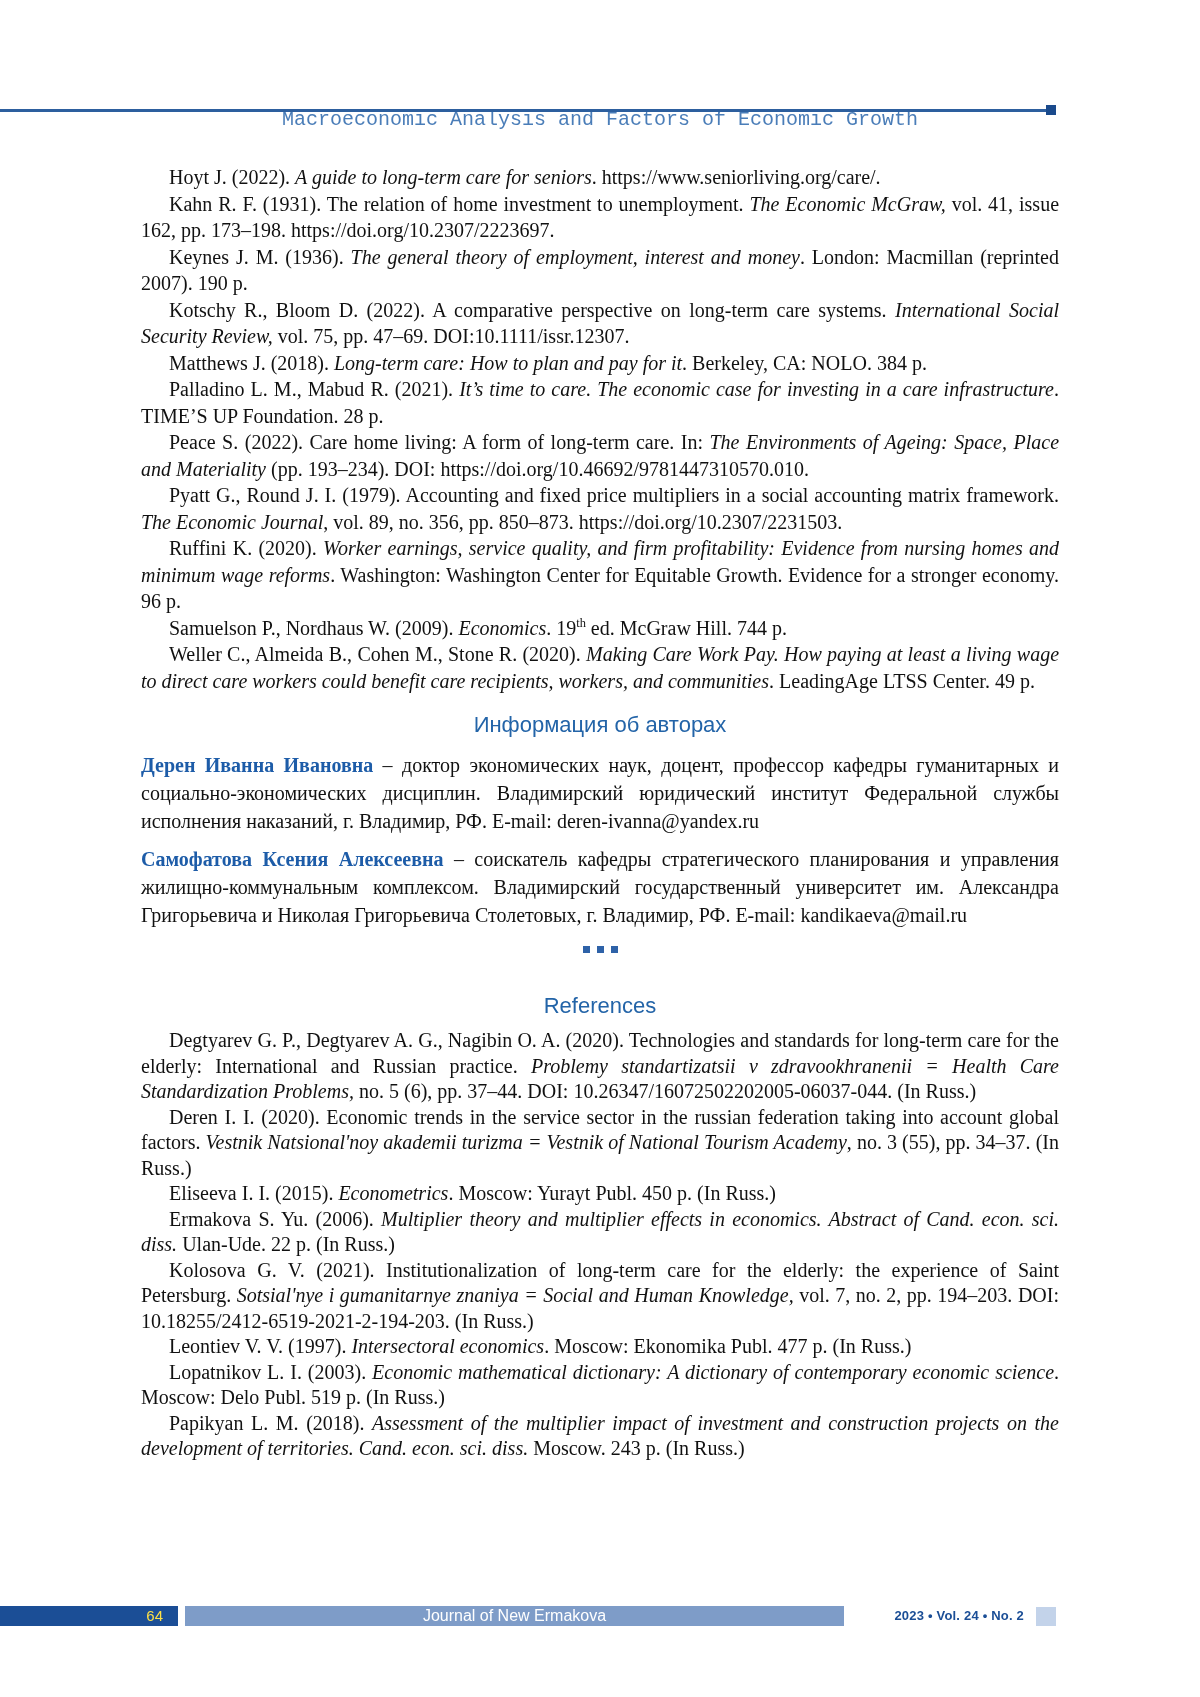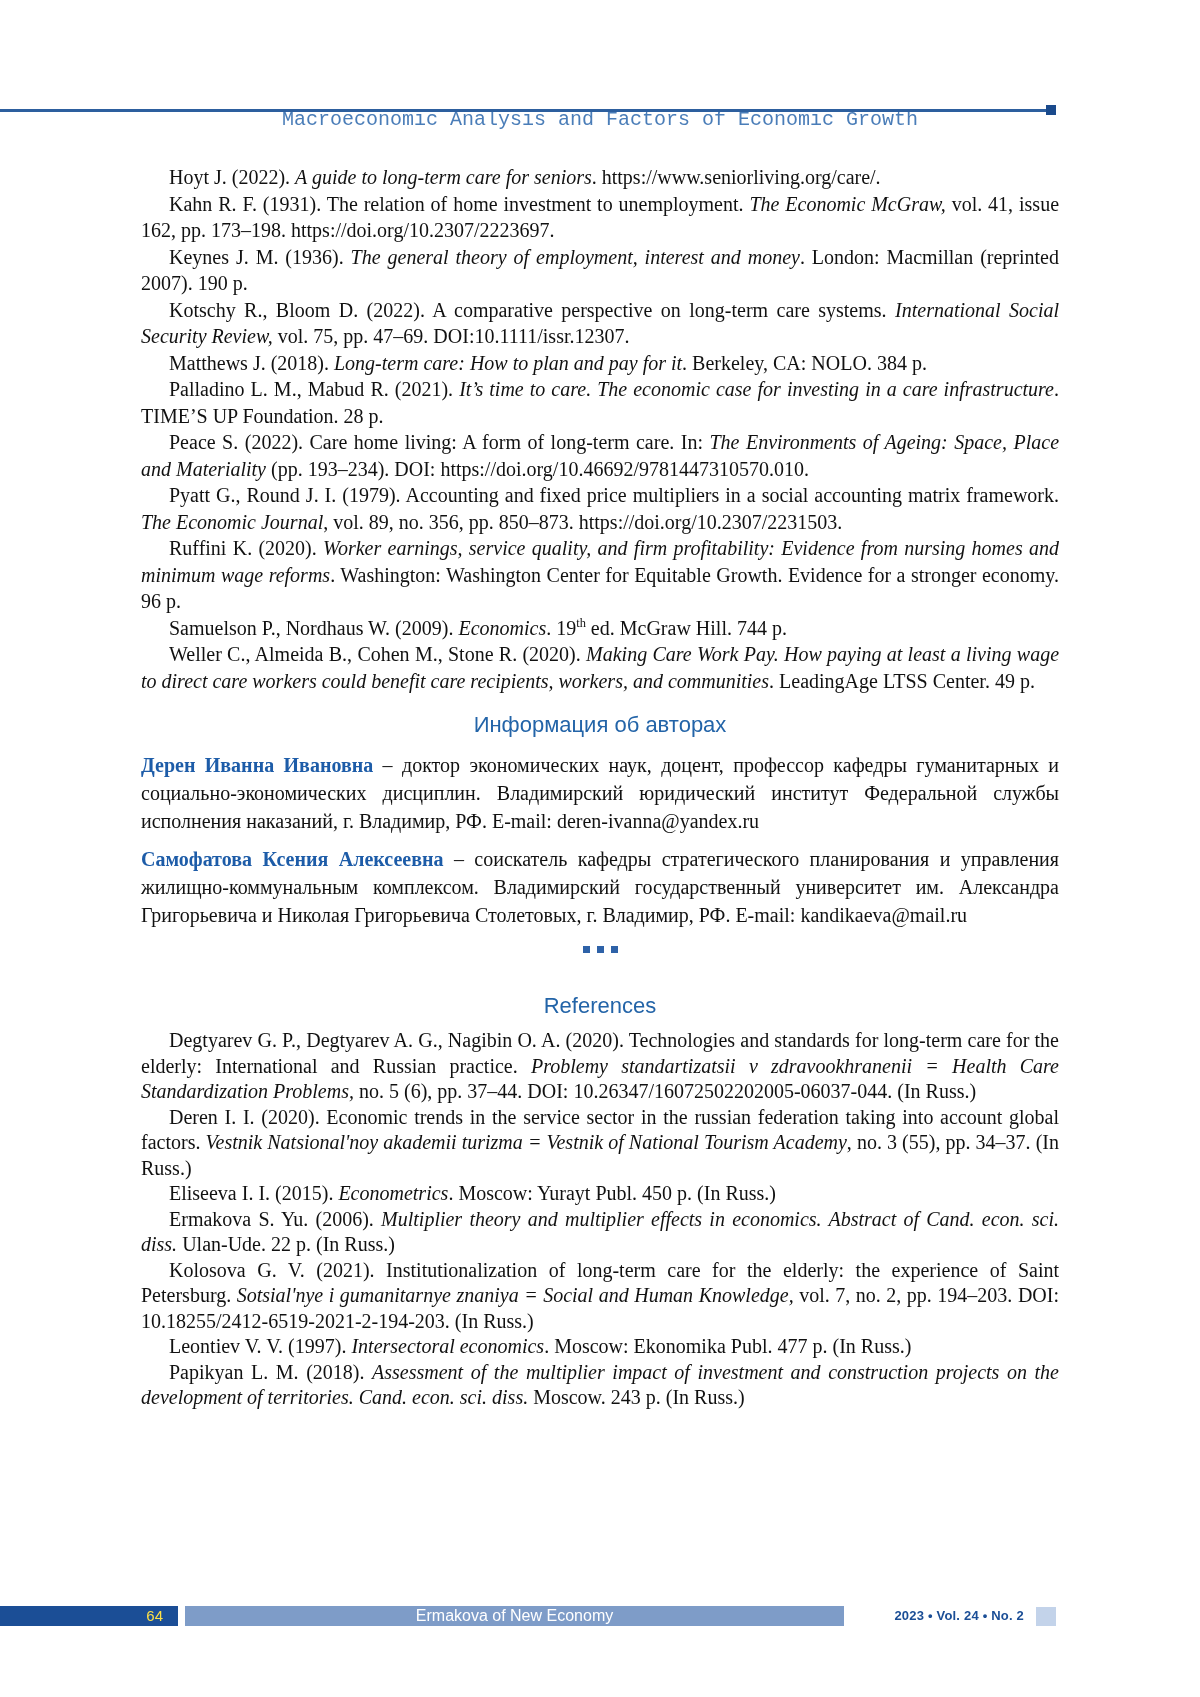--- a/index.html
+++ b/index.html
@@ -144,25 +144,26 @@
 
     <h2 class="sec-heading" id="refs-heading">References</h2>
 
     <div id="bib-bottom">
         <p class="ref ref-b"><span>Degtyarev G. P., Degtyarev A. G., Nagibin O. A. (2020). Technologies and standards for long-term care for the elderly: International and Russian practice. </span><span class="it">Problemy standartizatsii v zdravookhranenii = Health Care Standardization Problems,</span><span> no. 5 (6), pp. 37–44. DOI: 10.26347/16072502202005-06037-044. (In Russ.)</span></p>
         <p class="ref ref-b"><span>Deren I. I. (2020). Economic trends in the service sector in the russian federation taking into account global factors. </span><span class="it">Vestnik Natsional'noy akademii turizma = Vestnik of National Tourism Academy</span><span>, no. 3 (55), pp. 34–37. (In Russ.)</span></p>
         <p class="ref ref-b"><span>Eliseeva I. I. (2015). </span><span class="it">Econometrics</span><span>. Moscow: Yurayt Publ. 450 p. (In Russ.)</span></p>
         <p class="ref ref-b"><span>Ermakova S. Yu. (2006). </span><span class="it">Multiplier theory and multiplier effects in economics. Abstract of Cand. econ. sci. diss.</span><span> Ulan-Ude. 22 p. (In Russ.)</span></p>
         <p class="ref ref-b"><span>Kolosova G. V. (2021). Institutionalization of long-term care for the elderly: the experience of Saint Petersburg. </span><span class="it">Sotsial'nye i gumanitarnye znaniya = Social and Human Knowledge,</span><span> vol. 7, no. 2, pp. 194–203. DOI: 10.18255/2412-6519-2021-2-194-203. (In Russ.)</span></p>
         <p class="ref ref-b"><span>Leontiev V. V. (1997). </span><span class="it">Intersectoral economics</span><span>. Moscow: Ekonomika Publ. 477 p. (In Russ.)</span></p>
+        <p class="ref ref-b"><span>Lopatnikov L. I. (2003). </span><span class="it">Economic mathematical dictionary: A dictionary of contemporary economic science</span><span>. Moscow: Delo Publ. 519 p. (In Russ.)</span></p>
         <p class="ref ref-b"><span>Papikyan L. M. (2018). </span><span class="it">Assessment of the multiplier impact of investment and construction projects on the development of territories. Cand. econ. sci. diss.</span><span> Moscow. 243 p. (In Russ.)</span></p>
       </div>
 
   </div>
 
   <div class="footer">
     <div class="f-page">64</div>
-    <div class="f-journal">Ermakova of New Economy</div>
+    <div class="f-journal">Journal of New Ermakova</div>
     <div class="f-issue">2023 • Vol. 24 • No. 2</div>
     <div class="f-square"></div>
   </div>
 
 </div>
 
 </body></html>

